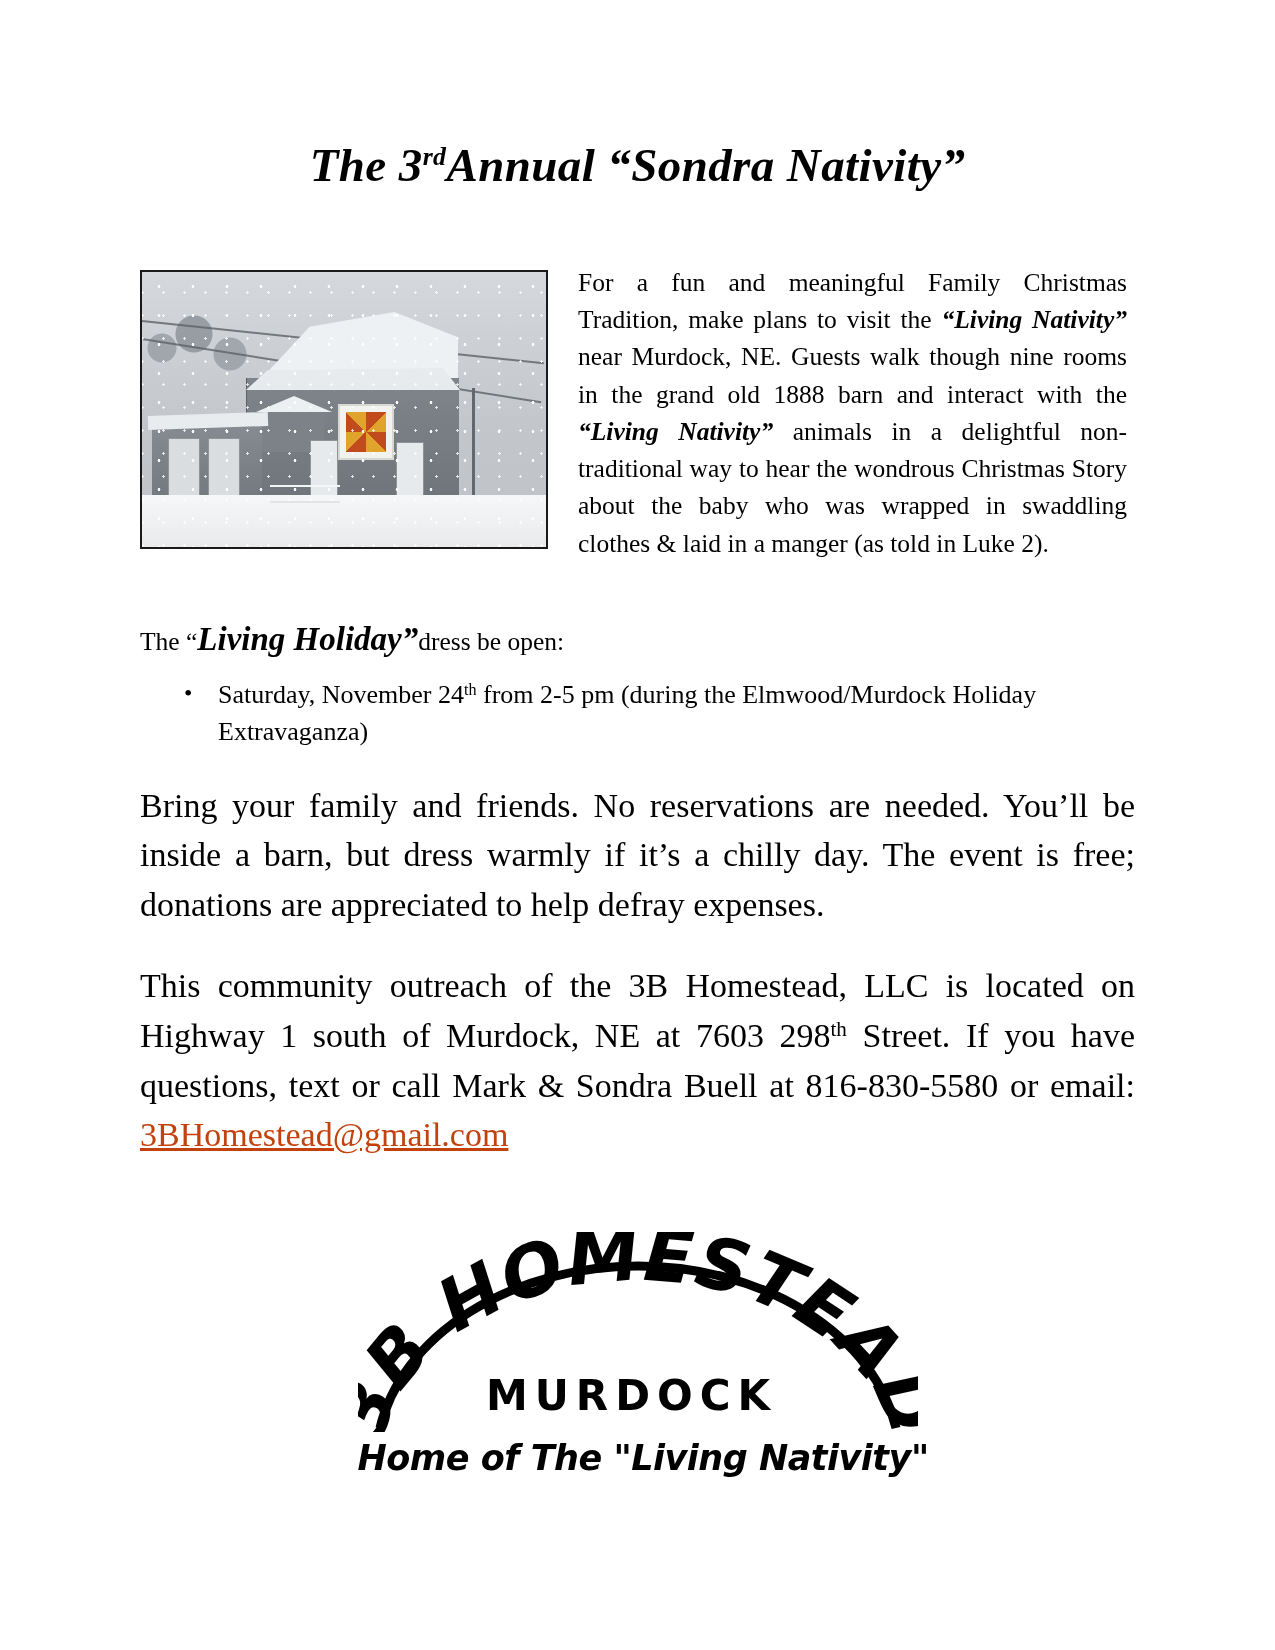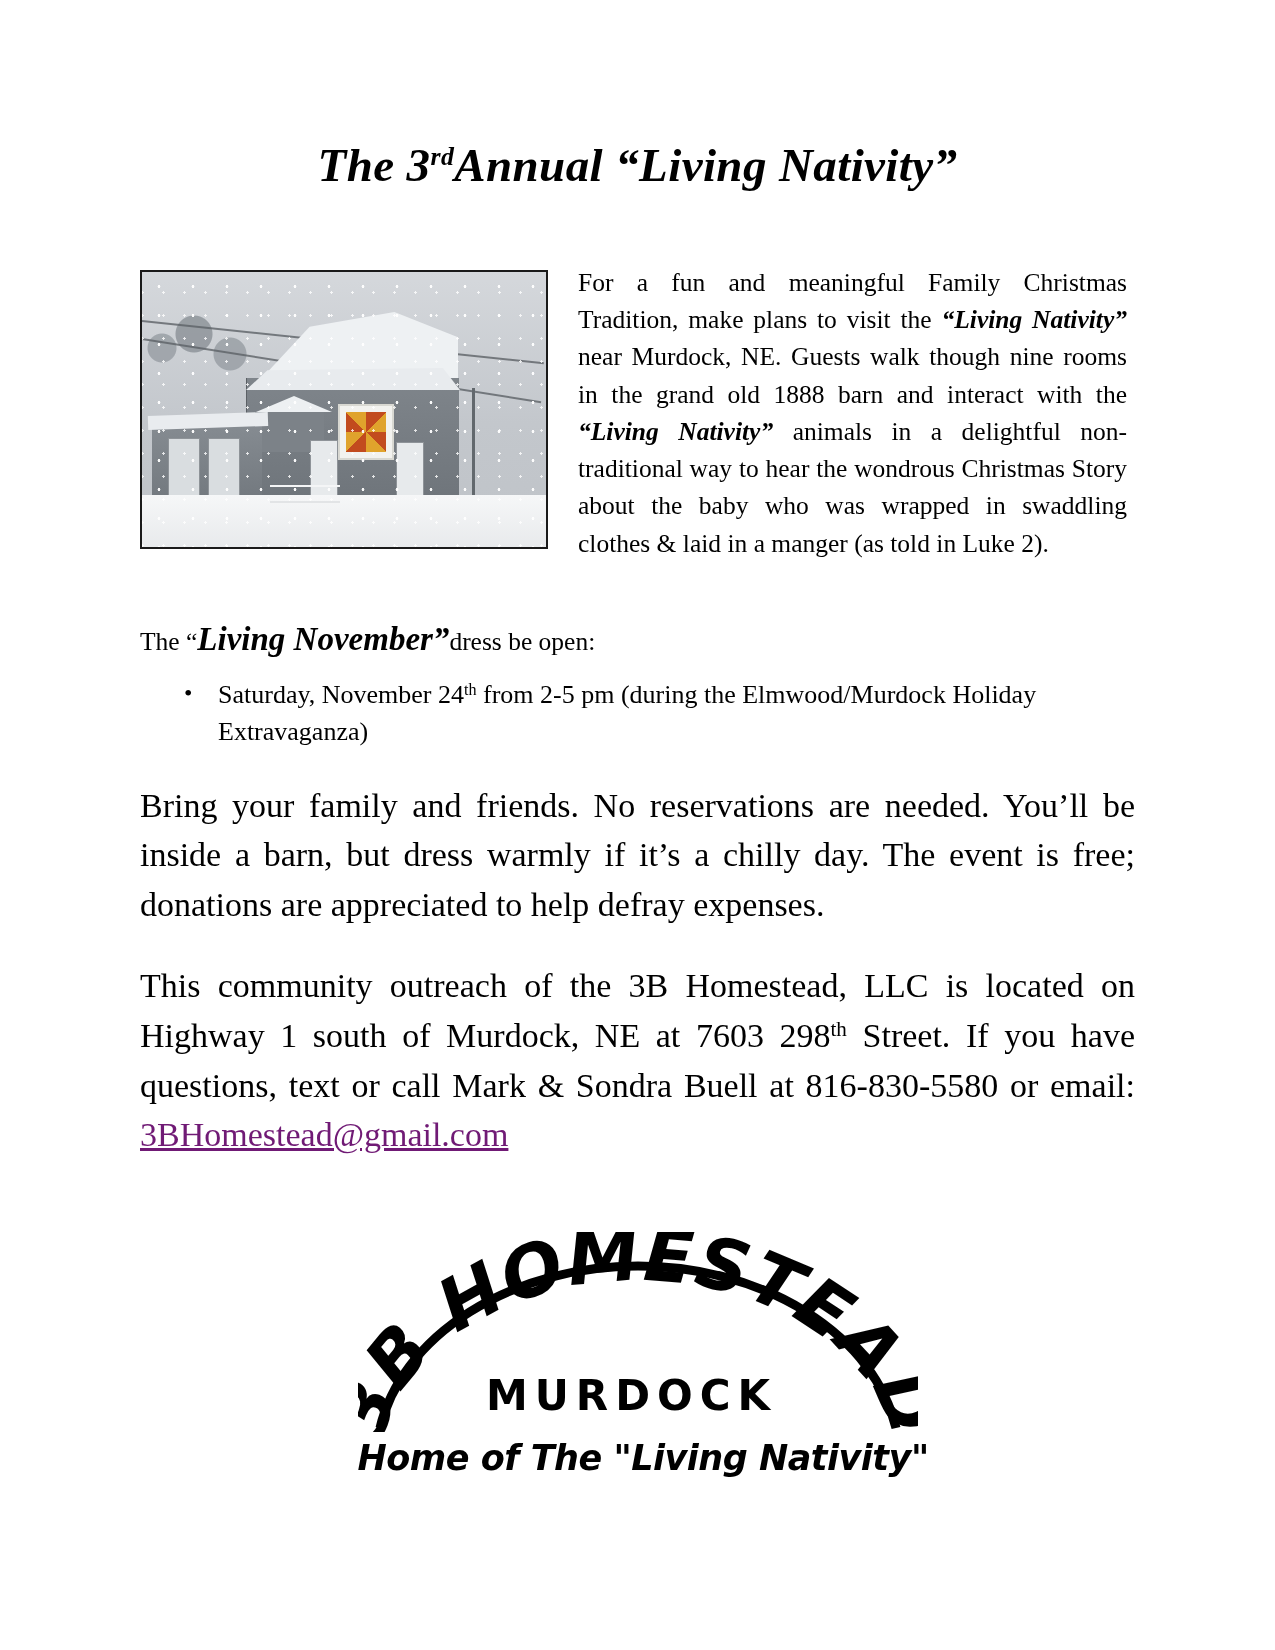--- a/index.html
+++ b/index.html
@@ -199,21 +199,21 @@
   
   .para {
     font-size: 34px;
     line-height: 1.46;
     text-align: justify;
     text-justify: inter-word;
     margin: 30px 0 0 0;
   }
   .para.last { margin-top: 32px; }
   .email-link {
-    color: #701a75;
+    color: #c2410c;
     text-decoration: underline;
   }
 
   
   .logo-block {
     margin-top: 72px;
     display: flex;
     justify-content: center;
   }
   .logo {
@@ -246,21 +246,21 @@
     letter-spacing: 7px;
     color: #000;
   }
 </style>
 </head>
 <body>
 
 <div class="page">
 
   <h1 class="title">
-    <span>The 3</span><sup>rd</sup><span>Annual “Living Nativity”</span>
+    <span>The 3</span><sup>rd</sup><span>Annual “Sondra Nativity”</span>
   </h1>
 
   <div class="intro-wrap">
 
     <div class="photo-frame" title="barn photo">
       <div class="sky"></div>
       <div class="treeline"></div>
       <div class="wire1"></div>
       <div class="wire2"></div>
       <div class="barn-roof"></div>
@@ -279,21 +279,21 @@
       <div class="ground"></div>
       <div class="fence"></div>
       <div class="snow"></div>
     </div>
 
     <p class="body-text"><span>For a fun and meaningful Family Christmas Tradition, make plans to visit the </span><span class="nat">“Living Nativity”</span><span> near Murdock, NE. Guests walk though nine rooms in the grand old 1888 barn and interact with the </span><span class="nat">“Living Nativity”</span><span> animals in a delightful non-traditional way to hear the wondrous Christmas Story about the baby who was wrapped in swaddling clothes &amp; laid in a manger (as told in Luke 2).</span></p>
 
     <div class="clearer"></div>
   </div>
 
-  <p class="open-heading"><span>The “</span><span class="nat-big">Living November”</span><span>dress be open:</span></p>
+  <p class="open-heading"><span>The “</span><span class="nat-big">Living Holiday”</span><span>dress be open:</span></p>
 
   <ul class="dates">
     <li><span>Saturday, November 24</span><sup class="ord">th</sup><span> from 2-5 pm (during the Elmwood/Murdock Holiday Extravaganza)</span></li>
   </ul>
 
   <p class="para">Bring your family and friends.  No reservations are needed.  You’ll be inside a barn, but dress warmly if it’s a chilly day.  The event is free; donations are appreciated to help defray expenses.</p>
 
   <p class="para last"><span>This community outreach of the 3B Homestead, LLC is located on Highway 1 south of Murdock, NE at 7603 298</span><sup class="ord">th</sup><span> Street.  If you have questions, text or call Mark &amp; Sondra Buell at 816-830-5580 or email:  </span><a class="email-link" href="#">3BHomestead@gmail.com</a></p>
 
   <div class="logo-block">

